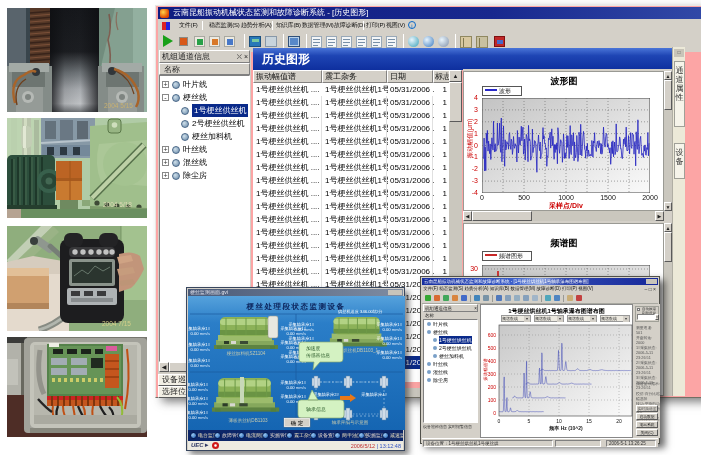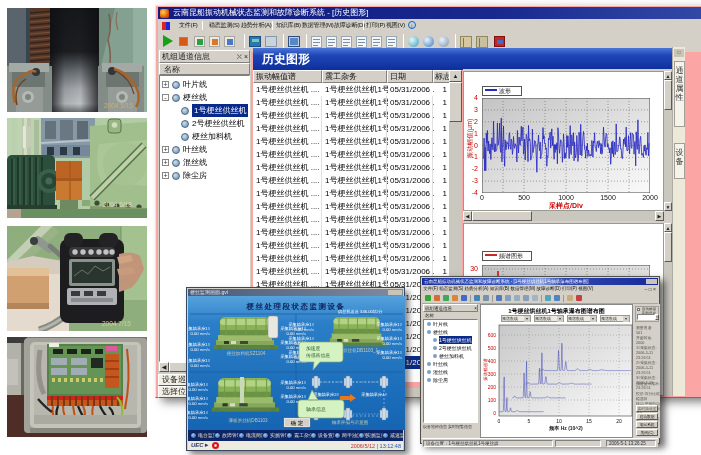--- a/index.html
+++ b/index.html
@@ -536,20 +536,21 @@
 <span class="a b3" style="left:0;top:0;width:9px;height:9px;font-size:5px;text-align:center;line-height:8px;color:#222">◀</span>
 <span class="a b3" style="left:9px;top:0;width:70px;height:9px"></span>
 <span class="a b3" style="right:0;top:0;width:9px;height:9px;font-size:5px;text-align:center;line-height:8px;color:#222">▶</span>
       </div>
       <div class="a" style="left:293px;top:64px;width:13px;height:318px;background:#cac7be">
 <div class="a b3" style="left:0;top:0;width:13px;height:12px;font-size:6px;text-align:center;line-height:11px;color:#222">▲</div>
 <div class="a b3" style="left:0;top:12px;width:13px;height:40px"></div>
       </div>
       <div class="a" style="left:307px;top:63px;width:209px;height:327px;background:#d4d0c8">
         <div class="a" style="left:0px;top:2px;width:201px;height:140px;background:#fff;border:1px solid #9a9a94">
+          <div class="a" style="left:0;top:3px;width:200px;text-align:center;font-size:9px;font-weight:bold;color:#000">波形图</div>
           <div class="a" style="left:18px;top:14px;width:40px;height:10px;border:1px solid #555;font-size:6px;line-height:9px;color:#222"><span style="display:inline-block;width:12px;height:0;border-top:2px solid #2828c8;margin:0 2px 2px 2px"></span>波形</div>
           <div class="a" style="left:2px;top:22.0px;width:12px;text-align:right;font-size:7px;color:#c00">4</div>
           <div class="a" style="left:2px;top:33.9px;width:12px;text-align:right;font-size:7px;color:#c00">3</div>
           <div class="a" style="left:2px;top:45.8px;width:12px;text-align:right;font-size:7px;color:#c00">2</div>
           <div class="a" style="left:2px;top:57.6px;width:12px;text-align:right;font-size:7px;color:#c00">1</div>
           <div class="a" style="left:2px;top:69.5px;width:12px;text-align:right;font-size:7px;color:#c00">0</div>
           <div class="a" style="left:2px;top:81.4px;width:12px;text-align:right;font-size:7px;color:#c00">-1</div>
           <div class="a" style="left:2px;top:93.2px;width:12px;text-align:right;font-size:7px;color:#c00">-2</div>
           <div class="a" style="left:2px;top:105.1px;width:12px;text-align:right;font-size:7px;color:#c00">-3</div>
           <div class="a" style="left:2px;top:117.0px;width:12px;text-align:right;font-size:7px;color:#c00">-4</div>
@@ -591,20 +592,21 @@
 <div class="a b3" style="left:0;top:0;width:8px;height:9px;font-size:5px;text-align:center;line-height:8px;color:#222">▲</div>
 <div class="a b3" style="left:0;top:9px;width:8px;height:30px"></div>
 <div class="a b3" style="left:0;top:131px;width:8px;height:9px;font-size:5px;text-align:center;line-height:8px;color:#222">▼</div>
         </div>
         <div class="a" style="left:0px;top:142px;width:201px;height:10px;background:#cac7be">
 <div class="a b3" style="left:0;top:0;width:9px;height:10px;font-size:5px;text-align:center;line-height:9px;color:#222">◀</div>
 <div class="a b3" style="left:9px;top:0;width:60px;height:10px"></div>
 <div class="a b3" style="right:0;top:0;width:9px;height:10px;font-size:5px;text-align:center;line-height:9px;color:#222">▶</div>
         </div>
         <div class="a" style="left:0px;top:154px;width:201px;height:173px;background:#fff;border:1px solid #9a9a94;overflow:hidden">
+          <div class="a" style="left:0;top:13px;width:200px;text-align:center;font-size:9px;font-weight:bold;color:#000">频谱图</div>
           <div class="a" style="left:18px;top:27px;width:50px;height:10px;border:1px solid #555;font-size:6px;line-height:9px;color:#222"><span style="display:inline-block;width:12px;height:0;border-top:2px solid #c82828;margin:0 2px 2px 2px"></span>频谱图形</div>
           <div class="a" style="left:2px;top:41px;width:12px;text-align:right;font-size:7px;color:#c00">30</div>
           <div class="a" style="left:2px;top:61px;width:12px;text-align:right;font-size:7px;color:#c00">25</div>
           <div class="a" style="left:2px;top:81px;width:12px;text-align:right;font-size:7px;color:#c00">20</div>
           <div class="a" style="left:-16px;top:78px;width:44px;text-align:center;font-size:6.5px;color:#c00;transform:rotate(-90deg)">幅值谱</div>
           <svg class="a" style="left:18px;top:41px" width="168" height="130">
 <rect width="168" height="130" fill="url(#pg1)" stroke="#444"></rect>
 <g stroke="#666" stroke-width="0.6" stroke-dasharray="1,2">
               <line x1="21" y1="0" x2="21" y2="130"></line>
               <line x1="42" y1="0" x2="42" y2="130"></line>

